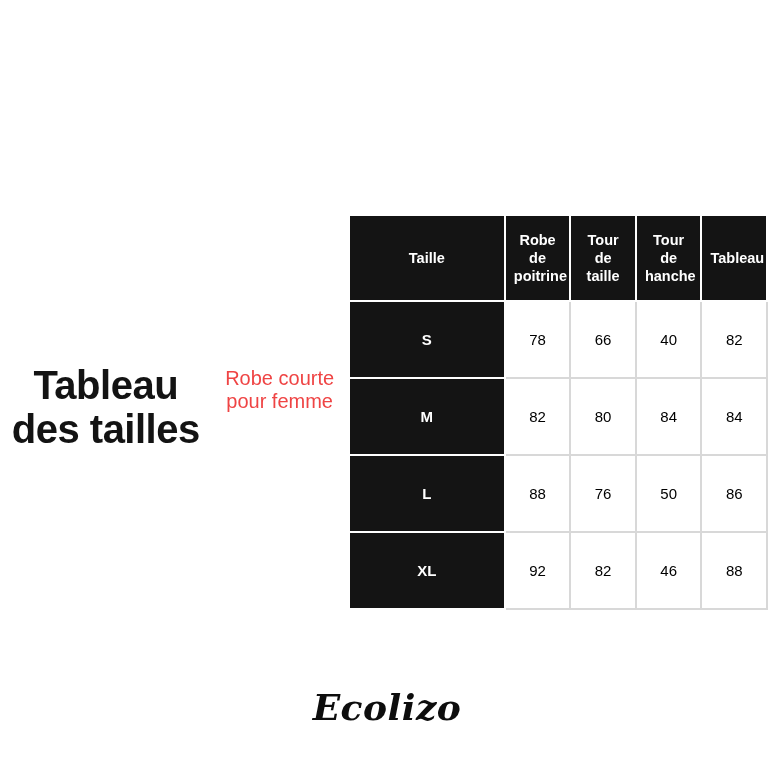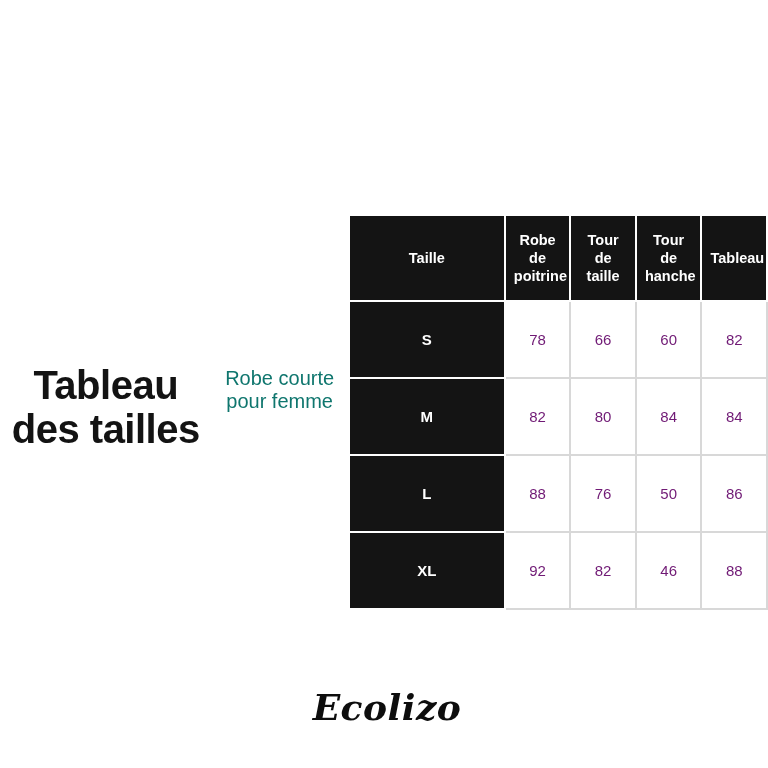--- a/index.html
+++ b/index.html
@@ -29,21 +29,21 @@
     font-weight: bold;
     letter-spacing: -0.5px;
     color: #131313;
     text-align: center;
     line-height: 1.1;
   }
   .subtitle {
     margin-top: 12px;
     font-size: 20px;
     font-weight: 400;
-    color: #0f766e;
+    color: #ef4444;
     text-align: center;
   }
   .table-wrap {
     margin-top: 56px;
     width: 682px;
   }
   table.size-table {
     border-collapse: collapse;
     width: 100%;
     table-layout: fixed;
@@ -68,21 +68,21 @@
   }
   table.size-table tbody th {
     background: #141414;
     color: #ffffff;
     font-size: 15px;
     font-weight: bold;
     height: 73px;
   }
   table.size-table tbody td {
     background: #ffffff;
-    color: #701a75;
+    color: #000000;
     font-size: 15px;
     font-weight: 400;
     height: 73px;
     border-color: #d8d8d8;
   }
   table.size-table tbody tr td:last-child {
     border-right: 2px solid #d8d8d8;
   }
   .brand {
     position: absolute;
@@ -115,21 +115,21 @@
           <th>Tour de taille</th>
           <th>Tour de hanche</th>
           <th>Tableau</th>
         </tr>
       </thead>
       <tbody>
         <tr>
           <th>S</th>
           <td>78</td>
           <td>66</td>
-          <td>60</td>
+          <td>40</td>
           <td>82</td>
         </tr>
         <tr>
           <th>M</th>
           <td>82</td>
           <td>80</td>
           <td>84</td>
           <td>84</td>
         </tr>
         <tr>

